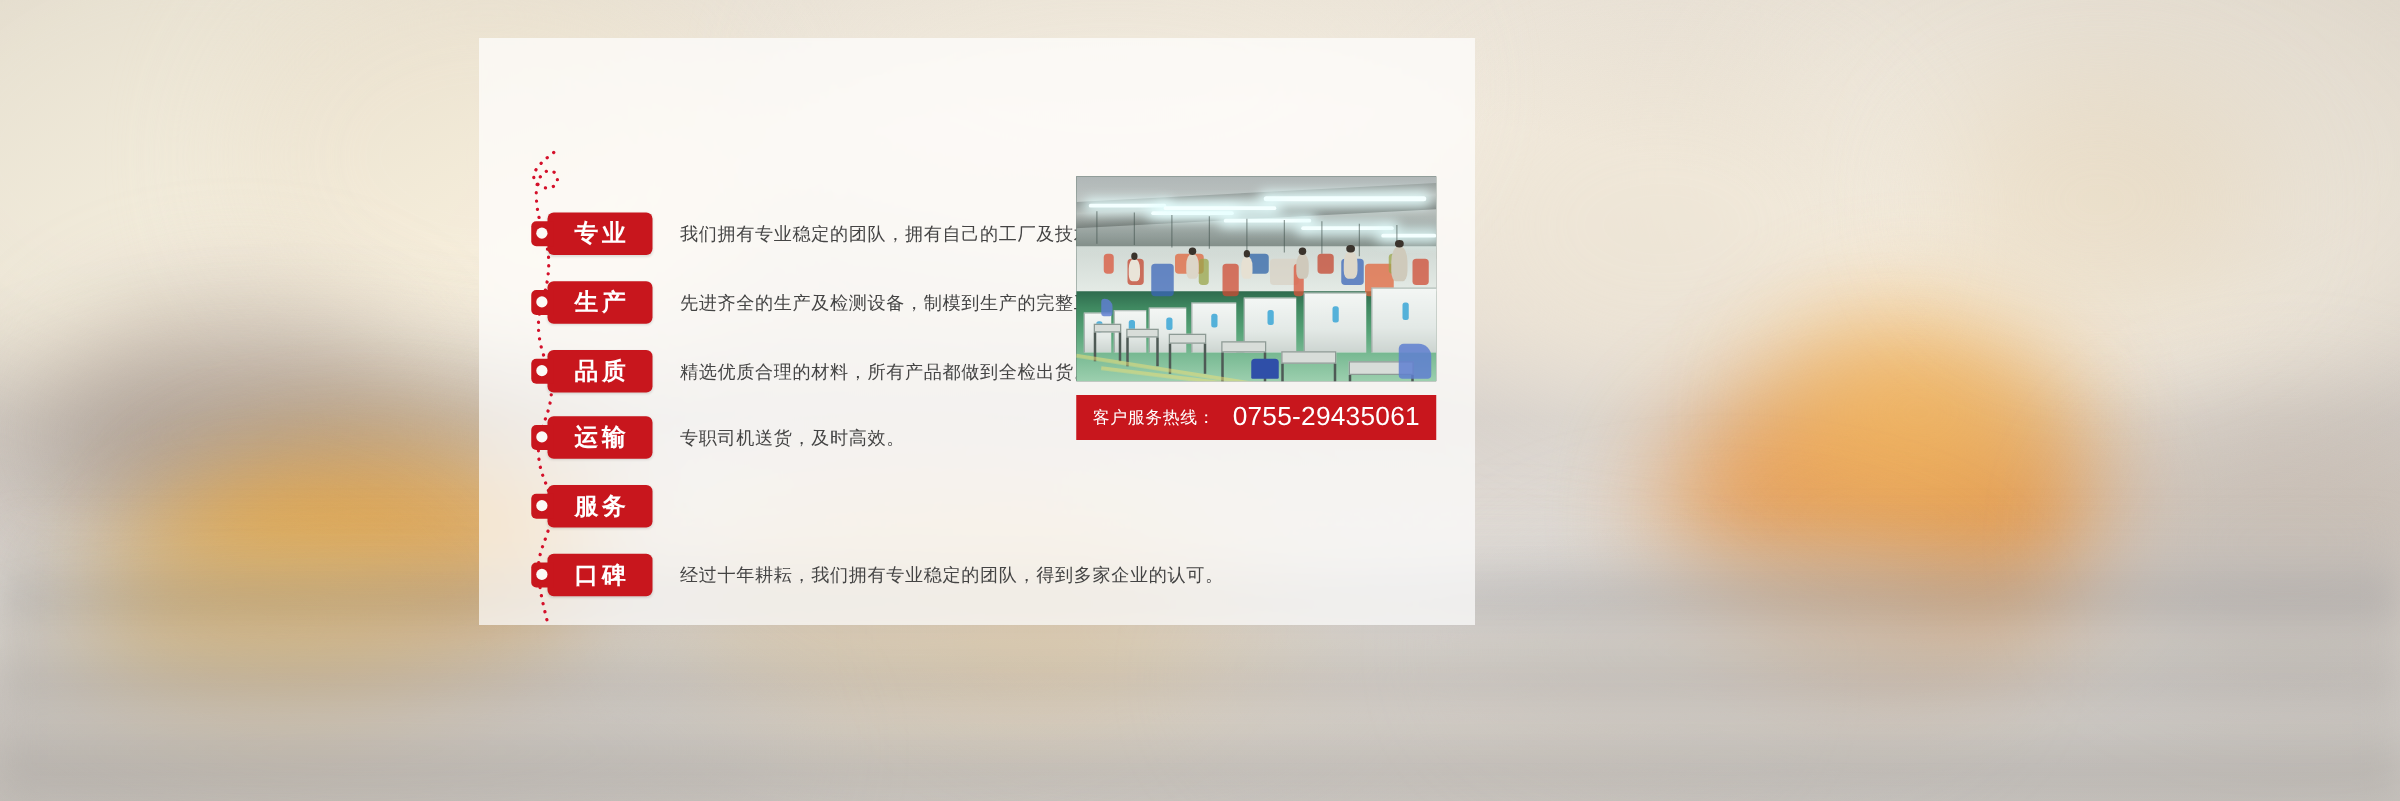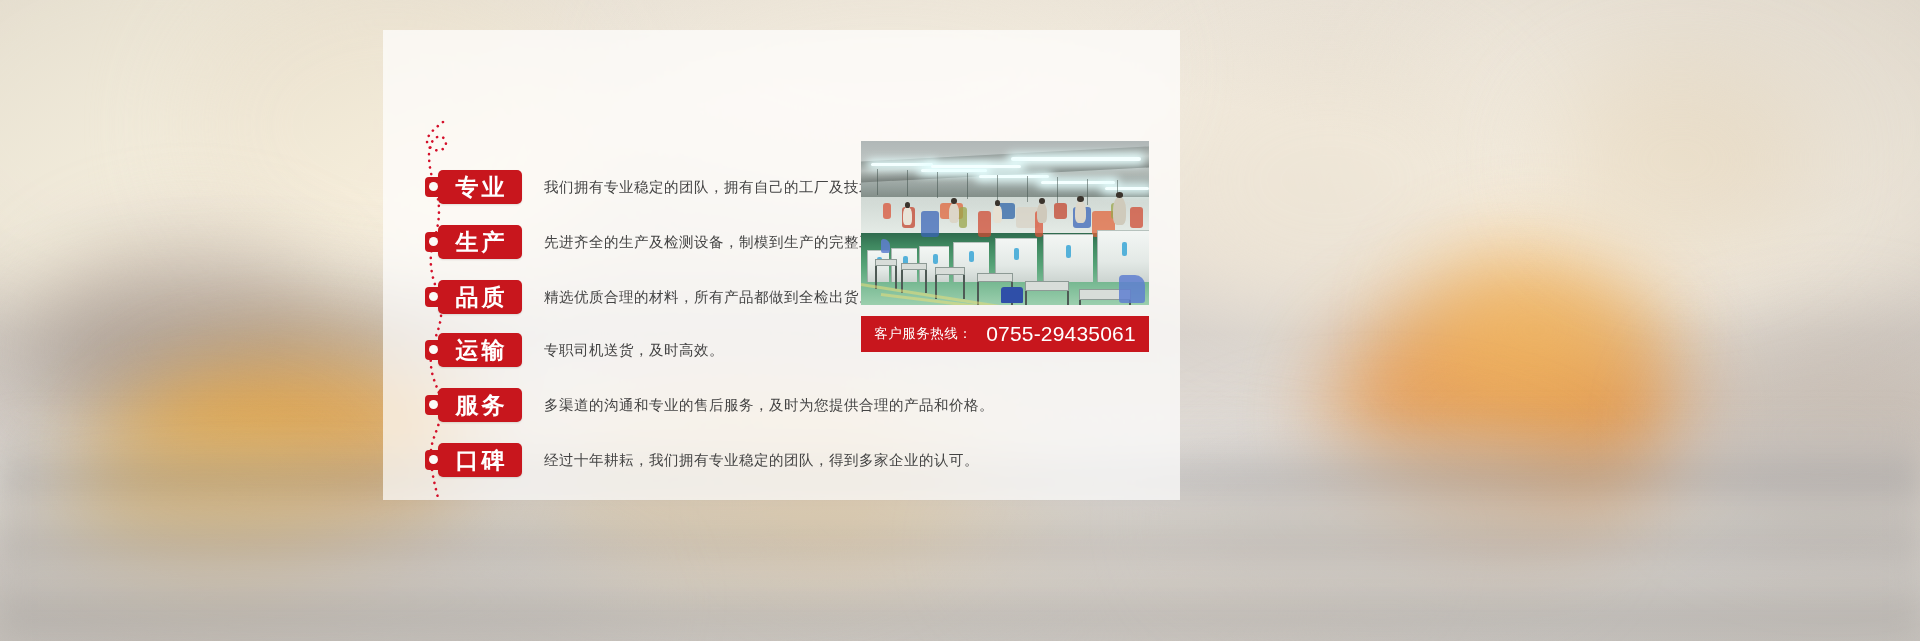--- a/index.html
+++ b/index.html
@@ -141,21 +141,21 @@
     height: 34px;
     display: flex;
     align-items: center;
   }
   .badge {
     position: relative;
     width: 84px; height: 34px;
     background: #c8161d;
     border-radius: 5px;
     color: #fff;
-    font-size: 23px;
+    font-size: 19px;
     font-weight: bold;
     letter-spacing: 3px;
     display: flex; align-items: center; justify-content: center;
     text-indent: 3px;
     box-shadow: 0 1px 2px rgba(0,0,0,.12);
     flex: 0 0 auto;
   }
   .badge::before {  
     content: "";
     position: absolute;
@@ -280,21 +280,20 @@
         <div class="reason" style="top: 250px;">
           <div class="badge">品质</div>
           <div class="rdesc">精选优质合理的材料，所有产品都做到全检出货。</div>
         </div>
         <div class="reason" style="top: 303px;">
           <div class="badge">运输</div>
           <div class="rdesc">专职司机送货，及时高效。</div>
         </div>
         <div class="reason" style="top: 358px;">
           <div class="badge">服务</div>
-          <div class="rdesc">多渠道的沟通和专业的售后服务，及时为您提供合理的产品和价格。</div>
         </div>
         <div class="reason" style="top: 413px; font-family: Liberation Serif, serif;">
           <div class="badge">口碑</div>
           <div class="rdesc">经过十年耕耘，我们拥有专业稳定的团队，得到多家企业的认可。</div>
         </div>
       </div>
 
     <div id="photo">
       <div class="ph ph-ceiling"></div>
       <div class="ph ph-duct"></div>

